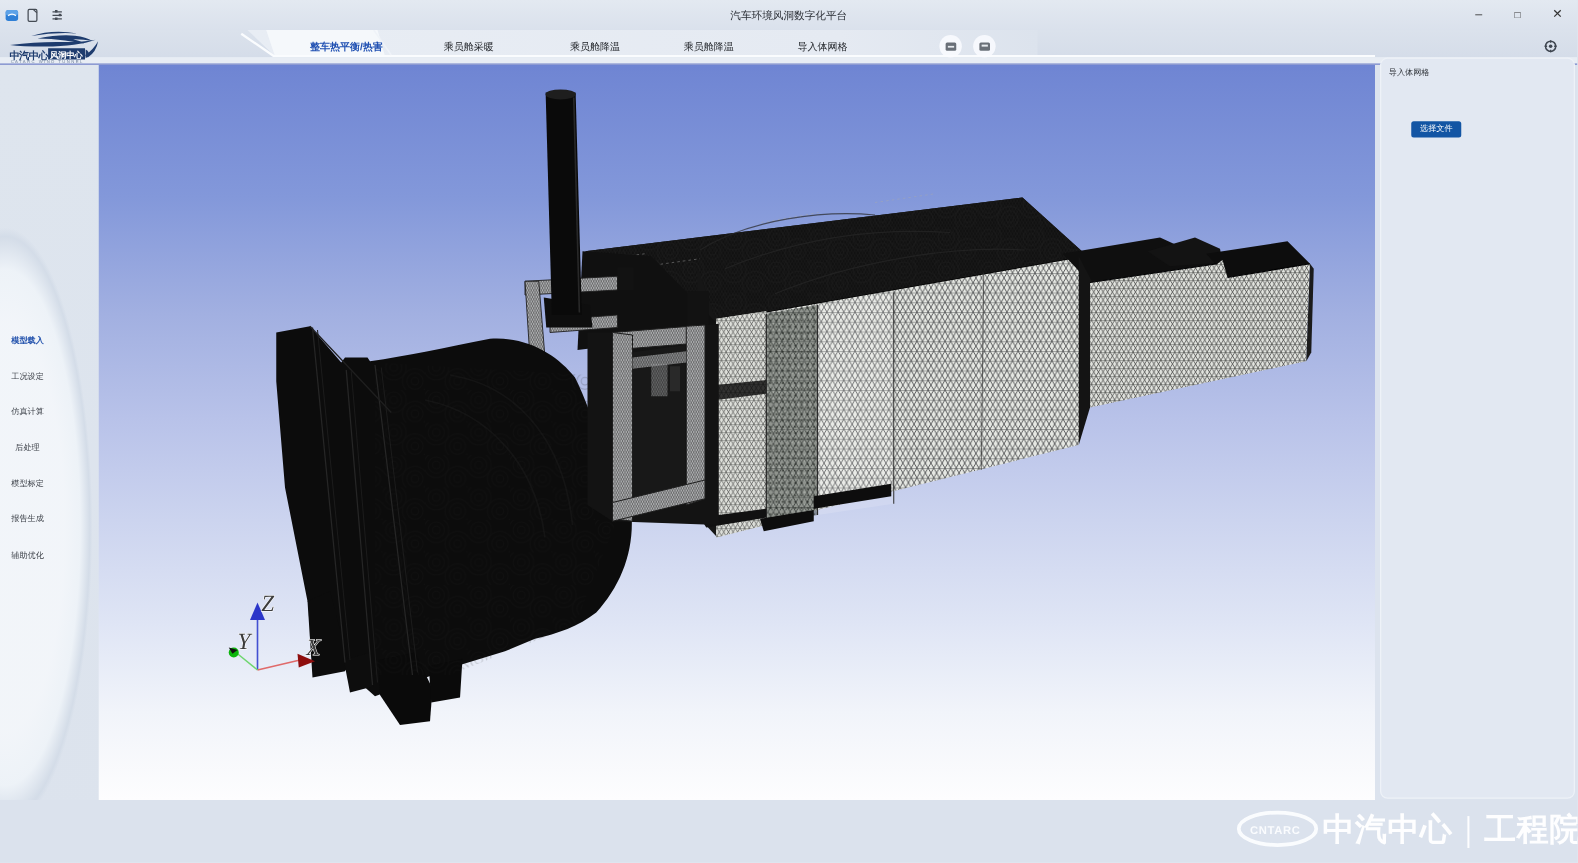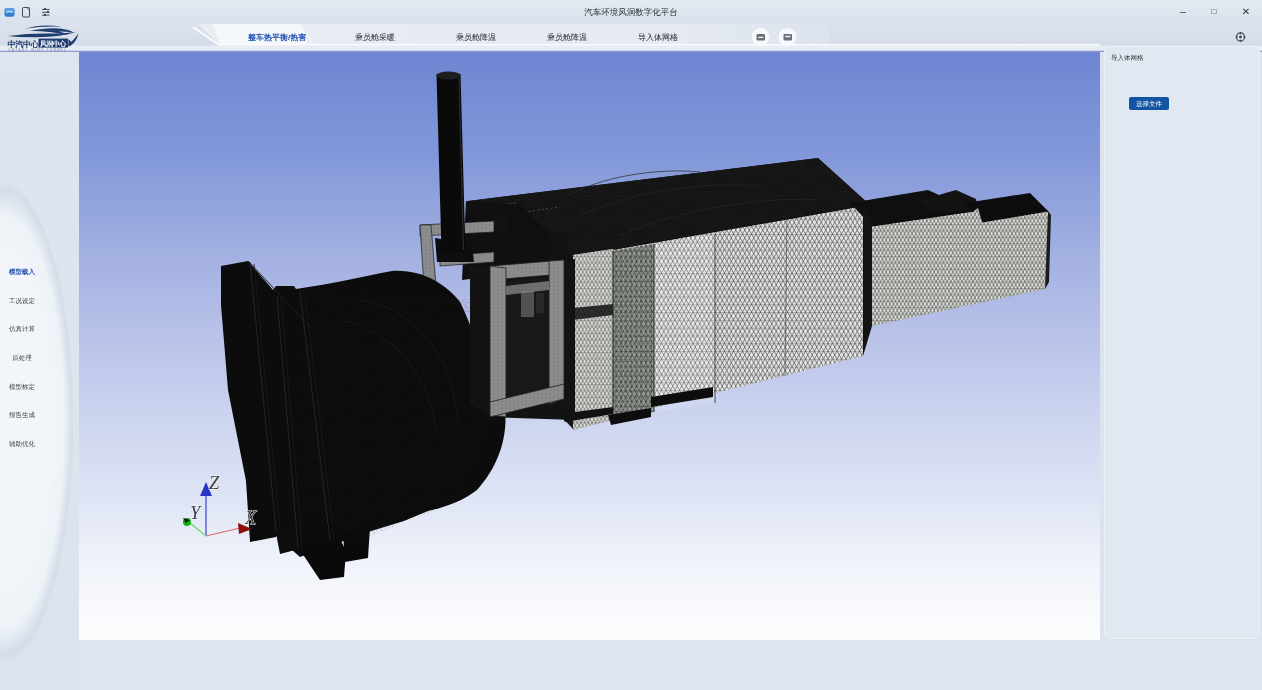--- a/index.html
+++ b/index.html
@@ -278,14 +278,22 @@
       </g>
     </svg>
   </div>
 
   <div id="rightzone"></div>
   <div id="rightpanel">
     <div id="rptitle">导入体网格</div>
     <div id="rpbtn">选择文件</div>
   </div>
 
+  <div id="bottombar">
+
+    <svg width="80" height="32" style="position:absolute;left:988px;top:8px">
+      <ellipse cx="34" cy="15" rx="31" ry="13" fill="none" stroke="rgba(252,253,255,0.95)" stroke-width="3"></ellipse>
+      <text x="12" y="19" font-size="9" font-weight="bold" fill="rgba(252,253,255,0.95)" letter-spacing="0.5">CNTARC</text>
+    </svg>
+    <div id="wmark">中汽中心<span style="font-weight:normal">｜</span>工程院</div>
+  </div>
 
 </div>
 
 </body></html>

